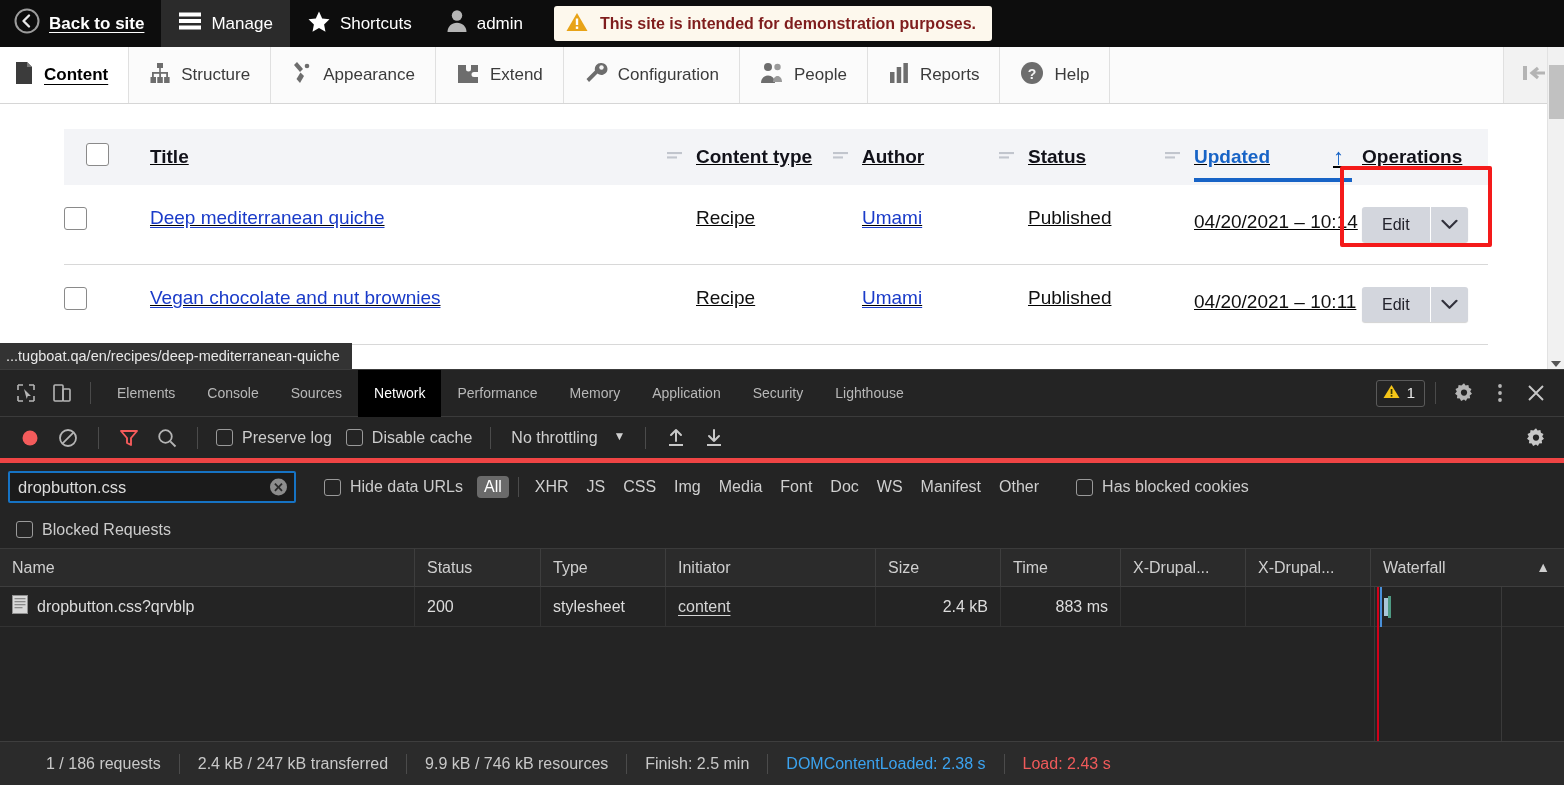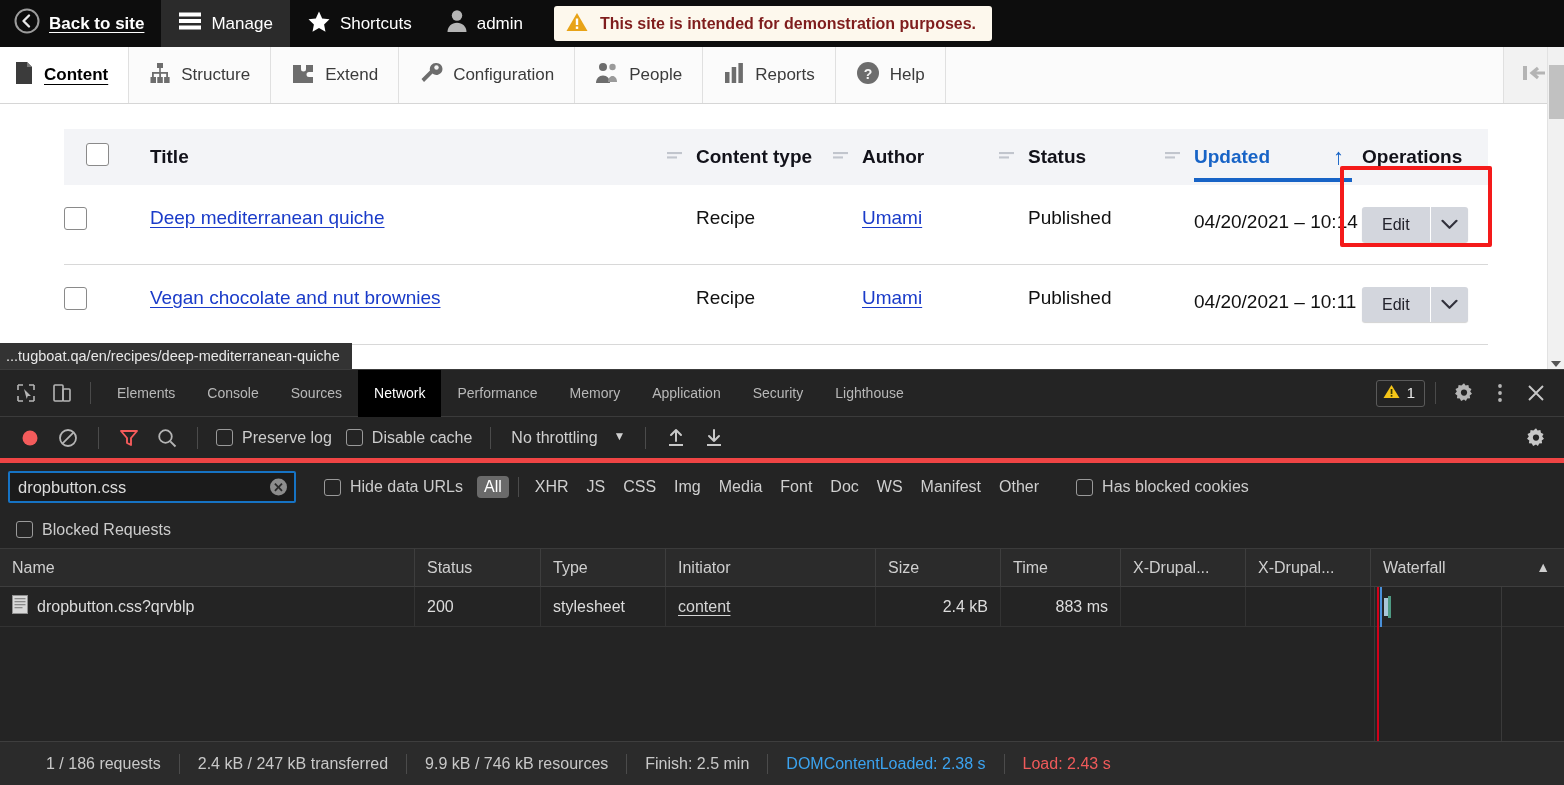--- a/index.html
+++ b/index.html
@@ -81,21 +81,21 @@
     color: #000; font-weight: 700;
     text-decoration: underline; text-underline-offset: 4px;
   }
   .menu-spacer { flex: 1; background: #fbfbfb; border-right: 1px solid #e0e0e0;}
   .menu-orient {
     width: 60px; display: flex; align-items: center; justify-content: center;
     background: #f2f2f2; cursor: pointer;
   }
 
   
-  .content-wrap { padding: 25px 64px 0 64px; background:#fff; }
+  .content-wrap { padding: 25px 64px 0 64px; background:#fff;text-decoration:underline; }
   table.ctable { width: 1424px; border-collapse: collapse; table-layout: fixed; }
   table.ctable thead th {
     background: #f3f4f7;
     text-align: left;
     font-size: 19px;
     font-weight: 700;
     color: #12121a;
     padding: 14px 0 14px 0;
     vertical-align: middle;
     border: none;
@@ -422,20 +422,30 @@
               <rect x="3" y="10" width="16" height="1.8" fill="#6d6d6d"></rect>
               <rect x="3" y="11" width="1.8" height="4" fill="#6d6d6d"></rect>
               <rect x="10.2" y="11" width="1.8" height="4" fill="#6d6d6d"></rect>
               <rect x="17.2" y="11" width="1.8" height="4" fill="#6d6d6d"></rect>
               <rect x="1.5" y="15" width="5.5" height="6" fill="#6d6d6d"></rect>
               <rect x="8.3" y="15" width="5.5" height="6" fill="#6d6d6d"></rect>
               <rect x="15.1" y="15" width="5.5" height="6" fill="#6d6d6d"></rect>
             </svg>
         </span>
         <span class="lbl">Structure</span>
+      </div>
+      <div class="menu-item">
+        <span class="ic">
+          <svg width="22" height="24" viewBox="0 0 22 24">
+              <path d="M6 1l6 7-3 3-6-7z" fill="#6d6d6d"></path>
+              <path d="M9.5 11.5l3.5 3.5-4 7-3.5-4z" fill="#6d6d6d"></path>
+              <circle cx="16" cy="5" r="2.3" fill="#6d6d6d"></circle>
+            </svg>
+        </span>
+        <span class="lbl">Appearance</span>
       </div>
       <div class="menu-item">
         <span class="ic">
           <svg width="24" height="22" viewBox="0 0 24 22">
               <path d="M2 3h8v4a2.5 2.5 0 105 0V3h7v7h-4a2.5 2.5 0 100 5h4v6H2z" fill="#6d6d6d"></path>
             </svg>
         </span>
         <span class="lbl">Extend</span>
       </div>
       <div class="menu-item">

